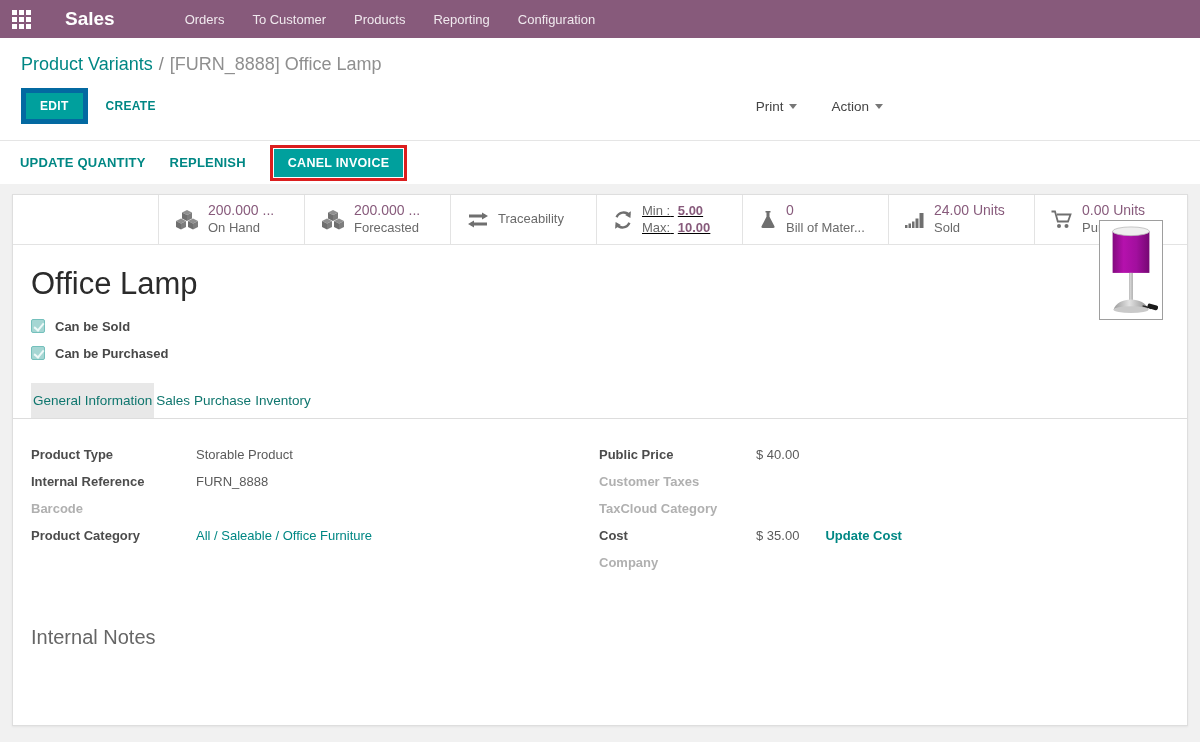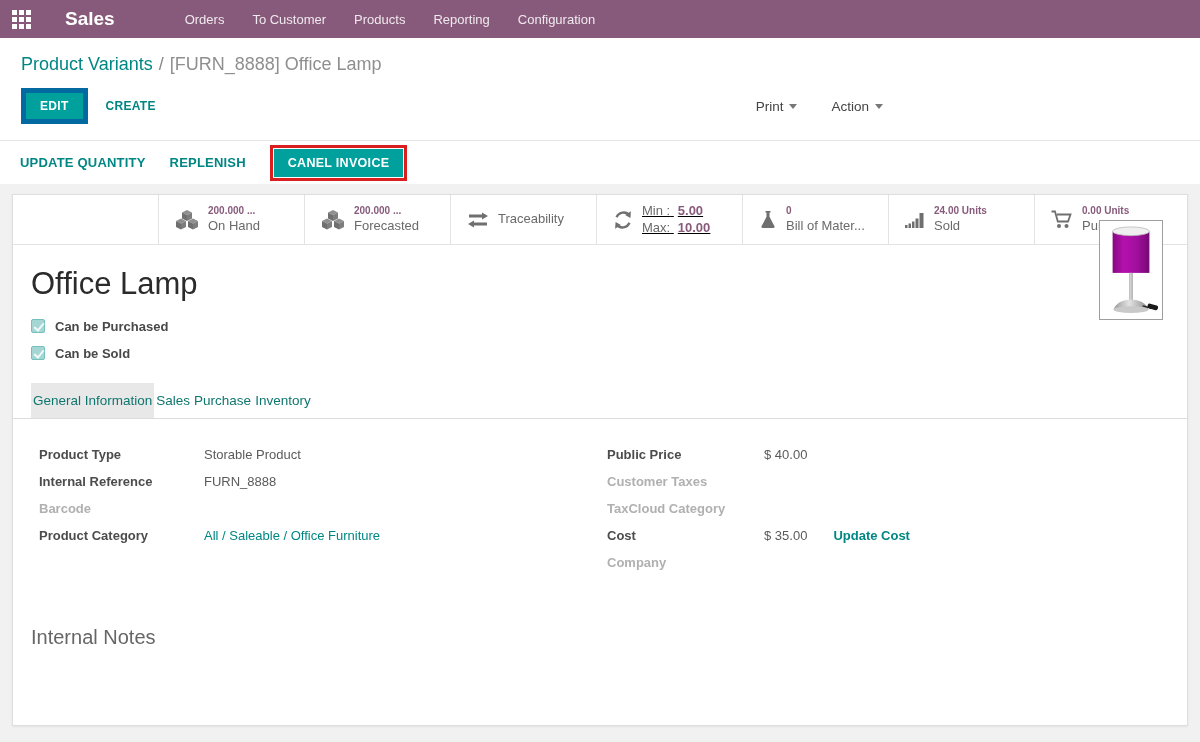--- a/index.html
+++ b/index.html
@@ -35,21 +35,21 @@
 
   
   .content { flex:1; background:#f1f1f1; padding:10px 12px 20px; }
   .sheet { background:#fff; border:1px solid #dedede; box-shadow:0 1px 2px rgba(0,0,0,.06); height:532px; position:relative; overflow:hidden; }
 
   .stat-row { display:flex; border-bottom:1px solid #e3e3e3; height:50px; }
   .stat-spacer { width:146px; border-right:1px solid #e3e3e3; flex:none; }
   .stat-btn { width:146px; flex:none; border-right:1px solid #e3e3e3; display:flex; align-items:center; justify-content:flex-start; gap:9px; padding:0 10px 0 16px; cursor:pointer; }
   .stat-btn:last-child { border-right:none; flex:1; }
   .stat-text { display:flex; flex-direction:column; line-height:1.28; }
-  .stat-value { color:#875A7B; font-weight:700; font-size:10px; white-space:nowrap; }
+  .stat-value { color:#875A7B; font-weight:400; font-size:14px; white-space:nowrap; }
   .stat-label { color:#6a6a6a; font-size:13px; white-space:nowrap; }
   .stat-minmax { font-size:13px; line-height:1.28; white-space:nowrap;text-decoration:underline; }
   .stat-minmax .k { color:#6a6a6a; }
   .stat-minmax .v { color:#875A7B; font-weight:700; margin-left:4px; }
   .stat-icon { flex:none; }
 
   .sheet-head { padding:20px 24px 0 18px; position:relative; }
   .product-title { font-size:31px; font-weight:400; color:#2b2b2b; line-height:38px; }
   .check-row { display:flex; align-items:center; gap:10px; margin-top:15px; height:16px; }
   .check-row + .check-row { margin-top:11px; }
@@ -58,21 +58,21 @@
   .check-label { font-size:13px; font-weight:700; color:#484848; }
   .product-image { position:absolute; top:-25px; right:24px; width:64px; height:100px; border:1px solid #9e9e9e; background:#fff; padding:1px; }
 
   .tabs { margin-top:22px; border-bottom:1px solid #ddd; padding-left:18px; display:flex; }
   .tab { padding:10px 2px; font-size:13.5px; color:#0f766e; cursor:pointer; }
   .tab.active { background:#e8e8e8; }
 
   .fields { display:flex; padding:28px 18px 0; }
   .fcol-left { width:568px; flex:none; }
   .fcol-right { flex:1; }
-  .frow { display:flex; align-items:baseline; min-height:18px; margin-bottom:9px;margin-left:8px; }
+  .frow { display:flex; align-items:baseline; min-height:18px; margin-bottom:9px; }
   .flabel { width:165px; flex:none; font-size:13px; font-weight:700; color:#4c4c4c; }
   .fcol-right .flabel { width:157px; }
   .flabel.empty { color:#b0b0b0; }
   .fvalue { font-size:13px; color:#5a5a5a; }
   .fvalue.link { color:#008784; cursor:pointer; }
   .inline-action { font-size:13px; font-weight:700; color:#008784; margin-left:26px; cursor:pointer; }
 
   .notes { padding:44px 18px 0; }
   .notes-heading { font-size:20px; font-weight:400; color:#666; }
 </style>
@@ -253,25 +253,25 @@
           <rect x="29.3" y="51" width="3.4" height="29" fill="url(#metal)"></rect>
           <path d="M13 89 C17 75 45 75 49 89 Z" fill="url(#metal)"></path>
           <ellipse cx="31" cy="89" rx="18" ry="3.5" fill="#c9c9c9"></ellipse>
           <path d="M43 85 q7 1.5 9 3" stroke="#222" stroke-width="1.4" fill="none"></path>
           <rect x="48" y="83.5" width="11" height="5" rx="2" fill="#1a1a1a" transform="rotate(16 53 86)"></rect>
         </svg>
       </div>
       <h1 class="product-title">Office Lamp</h1>
       <div class="check-row">
         <span class="checkbox"></span>
-        <span class="check-label">Can be Purchased</span>
+        <span class="check-label">Can be Sold</span>
       </div>
       <div class="check-row">
         <span class="checkbox"></span>
-        <span class="check-label">Can be Sold</span>
+        <span class="check-label">Can be Purchased</span>
       </div>
     </div>
 
     <div class="tabs">
       <div class="tab active">General Information</div>
       <div class="tab">Sales</div>
       <div class="tab">Purchase</div>
       <div class="tab">Inventory</div>
     </div>
 

